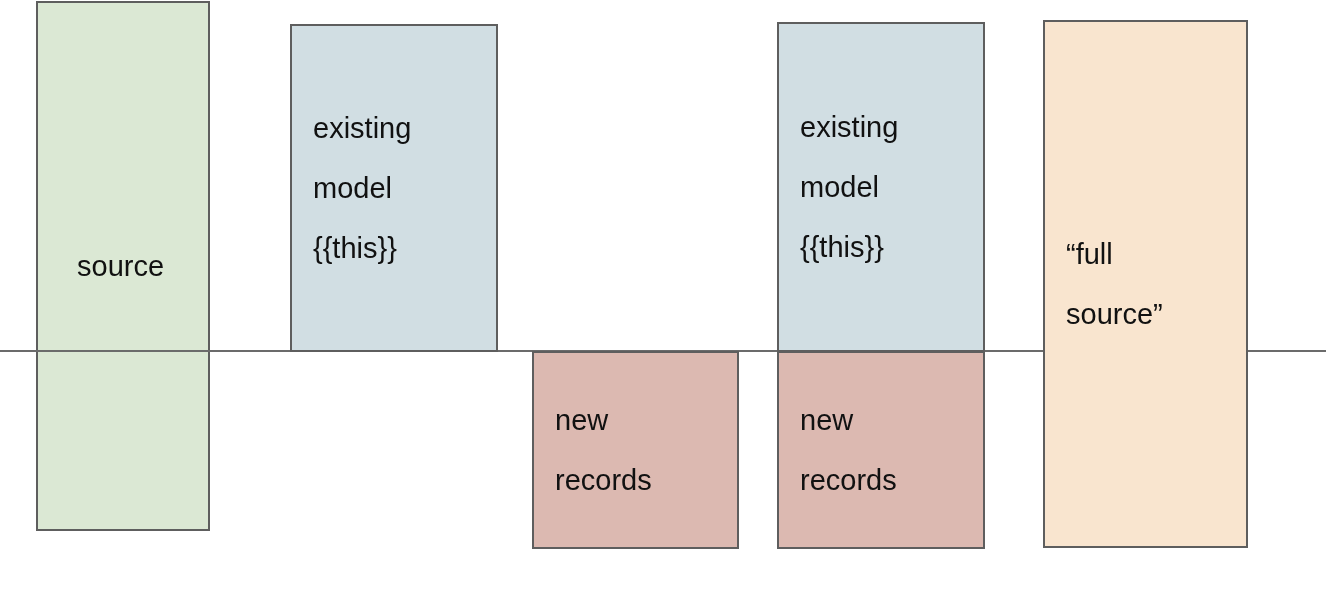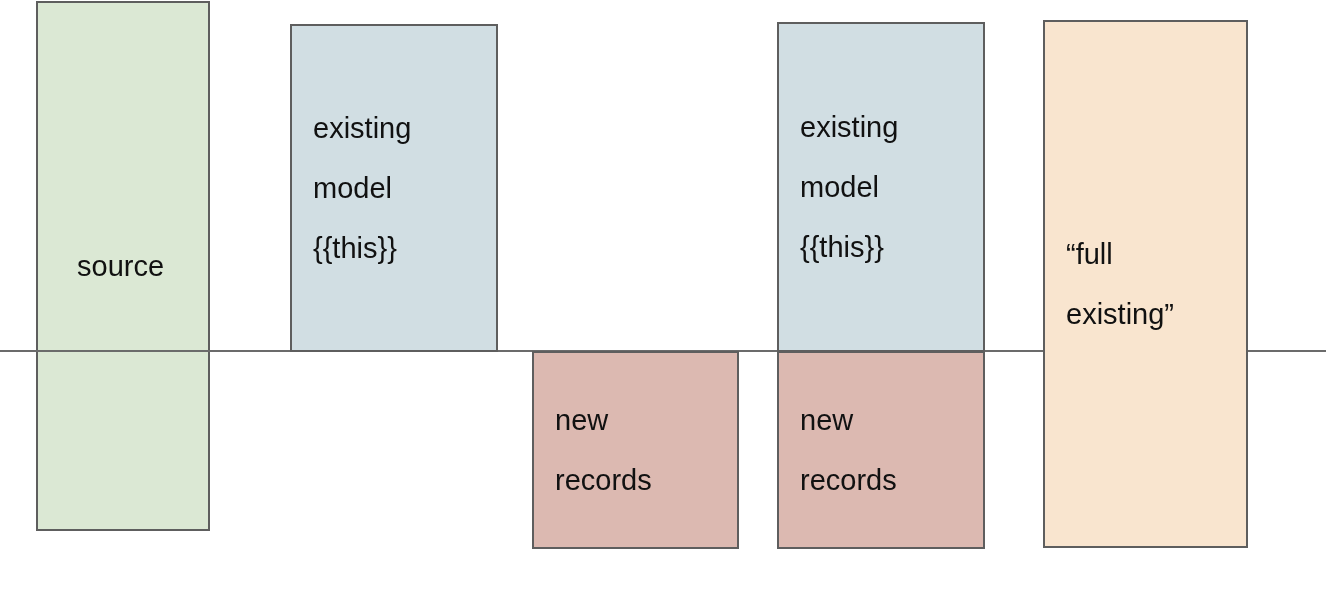--- a/index.html
+++ b/index.html
@@ -80,16 +80,16 @@
 {{this}}</span>
   </div>
 
   <div id="box-new-records-2" class="box z-mid" style="background-color: rgb(220, 185, 177);">
     <span class="box-label">new
 records</span>
   </div>
 
   <div id="box-full-refresh" class="box z-over" style="background-color: rgb(249, 229, 207);">
     <span class="box-label">“full
-existing”</span>
+source”</span>
   </div>
 
 </div>
 
 </body></html>

